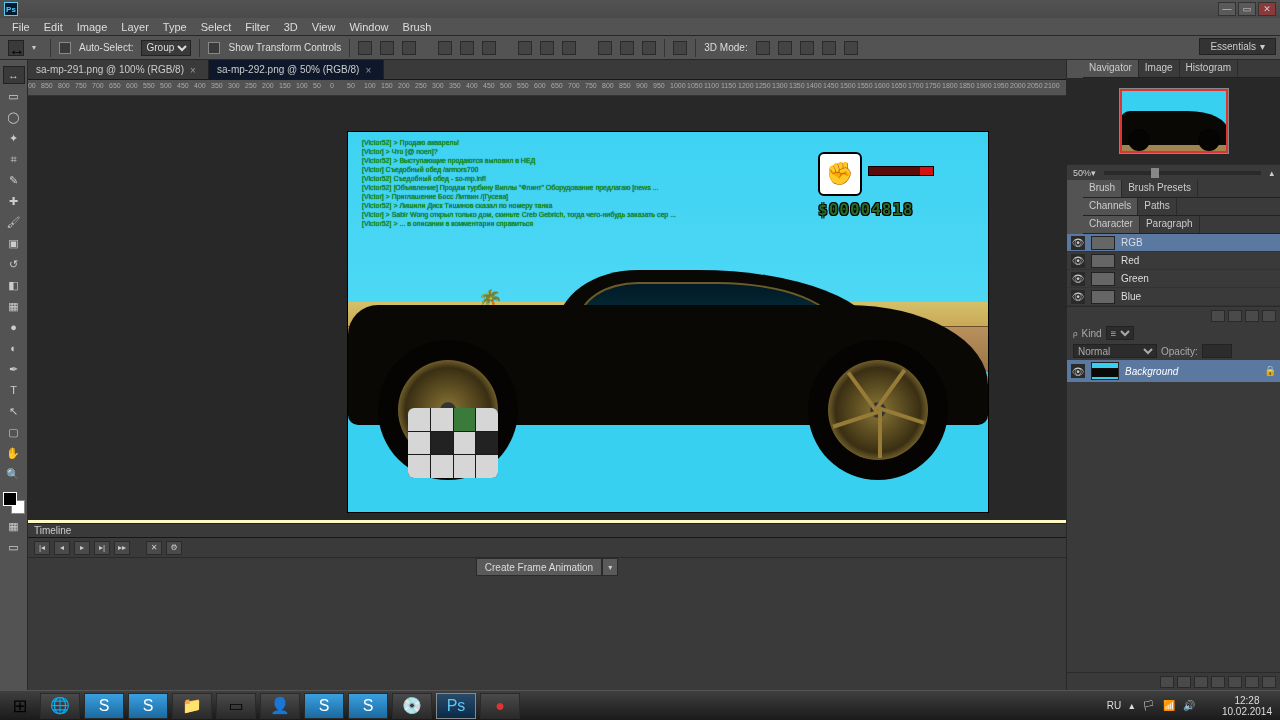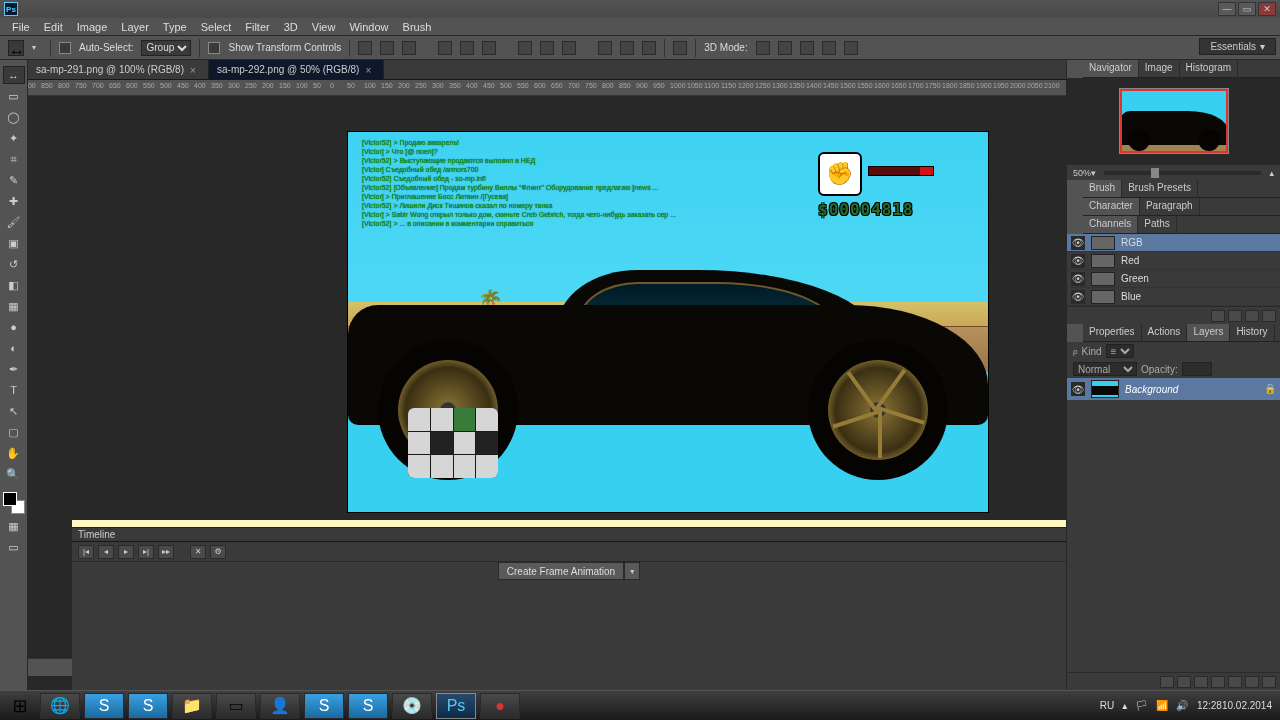--- a/index.html
+++ b/index.html
@@ -63,21 +63,21 @@
 .chat { position:absolute; left:14px; top:6px; font-size:7px; line-height:9px; font-family:Arial; }
 .chat .g { color:#1dab1d; text-shadow:0 0 1px #000; }
 .minimap { position:absolute; left:60px; bottom:34px; width:90px; height:70px; border-radius:6px; overflow:hidden; }
 .minimap .mm { width:100%; height:100%; background:#1a1a1a; display:grid; grid-template-columns:repeat(4,1fr); grid-template-rows:repeat(3,1fr); gap:1px; }
 .minimap .mm div { background:#d6d6d6; }
 .palm { position:absolute; left:130px; top:156px; font-size:20px; color:#1a4a7a; }
 
 .statusbar { height:18px; background:#535353; display:flex; align-items:center; font-size:10px; color:#ccc; padding:0 8px; gap:10px; border-top:1px solid #333; position:absolute; bottom:14px; left:0; right:0; }
 .sb-sep { color:#888; }
 .timeline-title { background:#3a3a3a; font-size:10px; color:#ccc; padding:1px 6px; border-top:1px solid #222; border-bottom:1px solid #181818; }
-.tl-body { position:fixed; left:28px; right:214px; bottom:30px; top:520px; background:#3a3a3a; border-top:7px solid #fef9c3;margin-left:44px; }
+.tl-body { position:fixed; left:28px; right:214px; bottom:30px; top:520px; background:#3a3a3a; border-top:3px solid #fef9c3; }
 .tl-controls { height:20px; display:flex; align-items:center; gap:4px; padding:0 6px; border-bottom:1px solid #2a2a2a; }
 .tl-btn { width:16px; height:14px; background:#4a4a4a; border:1px solid #2a2a2a; font-size:8px; color:#ccc; display:flex; align-items:center; justify-content:center; cursor:pointer; }
 .tl-center { flex:1; display:flex; justify-content:center; }
 .cfa-btn { background:#5a5a5a; border:1px solid #2a2a2a; color:#ddd; font-size:10px; padding:2px 8px; cursor:pointer; }
 .cfa-drop { width:16px; height:18px; background:#5a5a5a; border:1px solid #2a2a2a; color:#ccc; font-size:8px; display:flex; align-items:center; justify-content:center; cursor:pointer; }
 
 .panels-right { width:214px; background:#535353; border-left:1px solid #282828; display:flex; flex-direction:column; }
 .panel-tabrow { height:18px; background:#3a3a3a; display:flex; border-bottom:1px solid #222;margin-left:16px; }
 .panel-tab { font-size:10px; color:#ccc; padding:2px 6px; border-right:1px solid #2a2a2a; cursor:pointer; }
 .panel-tab.active { background:#535353; }
@@ -105,21 +105,21 @@
 .lock { margin-left:auto; width:12px; height:12px; color:#ccc; font-size:10px; }
 .panel-footer { height:18px; background:#3a3a3a; border-top:1px solid #2a2a2a; display:flex; justify-content:flex-end; gap:3px; padding:0 4px; align-items:center; }
 .pf-btn { width:14px; height:12px; background:#4a4a4a; border:1px solid #2a2a2a; }
 .layers-rest { flex:1; background:#3a3a3a; }
 
 .taskbar { position:fixed; bottom:0; left:0; right:0; height:30px; background: linear-gradient(#3f3f3f,#1a1a1a); display:flex; align-items:center; padding:0 2px; border-top:1px solid #555; }
 .start { width:36px; height:28px; display:flex; align-items:center; justify-content:center; font-size:18px; cursor:pointer; }
 .tb-app { width:40px; height:26px; margin:0 2px; border:1px solid #2a2a2a; display:flex; align-items:center; justify-content:center; font-size:16px; background:linear-gradient(#4a4a4a,#2a2a2a); cursor:pointer; }
 .tb-app.active { background:linear-gradient(#6a6a6a,#3a3a3a); border-color:#888; }
 .tray { margin-left:auto; display:flex; align-items:center; gap:8px; color:#ddd; font-size:10px; padding:0 6px; }
-.tray .col { display:flex; flex-direction:row; align-items:center; line-height:11px; }
+.tray .col { display:flex; flex-direction:column; align-items:center; line-height:11px;margin-left:18px; }
 </style>
 </head>
 <body>
 
 <div class="titlebar">
   <div class="ps-logo">Ps</div>
   <div class="win-controls">
     <div class="win-btn">—</div>
     <div class="win-btn">▭</div>
     <div class="win-btn close">✕</div>
@@ -372,27 +372,27 @@
           <div class="slider-knob"></div>
         </div>
       <span>▴</span>
     </div>
 
     <div class="panel-tabrow">
       <div class="panel-tab active">Brush</div>
       <div class="panel-tab">Brush Presets</div>
     </div>
     <div class="panel-tabrow">
+      <div class="panel-tab active">Channels</div>
+      <div class="panel-tab">Paths</div>
+    </div>
+
+    <div class="panel-tabrow">
       <div class="panel-tab active">Character</div>
       <div class="panel-tab">Paragraph</div>
-    </div>
-
-    <div class="panel-tabrow">
-      <div class="panel-tab active">Channels</div>
-      <div class="panel-tab">Paths</div>
     </div>
     <div class="channels-body">
       <div class="ch-row sel">
           <div class="eye">👁</div>
           <div class="ch-thumb"></div>
           <span>RGB</span>
         </div>
       <div class="ch-row">
           <div class="eye">👁</div>
           <div class="ch-thumb"></div>
@@ -409,38 +409,32 @@
           <span>Blue</span>
         </div>
     </div>
     <div class="panel-footer">
       <div class="pf-btn"></div>
       <div class="pf-btn"></div>
       <div class="pf-btn"></div>
       <div class="pf-btn"></div>
     </div>
 
-    <div class="panel-tabrow">
-      <div class="panel-tab">Properties</div>
-      <div class="panel-tab">Actions</div>
-      <div class="panel-tab active">Layers</div>
-      <div class="panel-tab">History</div>
-    </div>
     <div class="layers-optrow">
       <span style="font-size:8px">ρ</span>
         <span>Kind</span>
       <select><option>≡</option></select>
       <div class="sm"></div>
       <div class="sm"></div>
       <div class="sm"></div>
       <div class="sm"></div>
       <div class="sm"></div>
     </div>
     <div class="layers-optrow">
-      <select style="width:64px"><option>Normal</option></select>
+      <select style="width:84px"><option>Normal</option></select>
       <span>Opacity:</span>
       <input disabled="" style="">
     </div>
     <div class="layer-row">
       <div class="eye">👁</div>
       <div class="layer-thumb"></div>
       <span>Background</span>
       <div class="lock">🔒</div>
     </div>
     <div class="layers-rest"></div>

